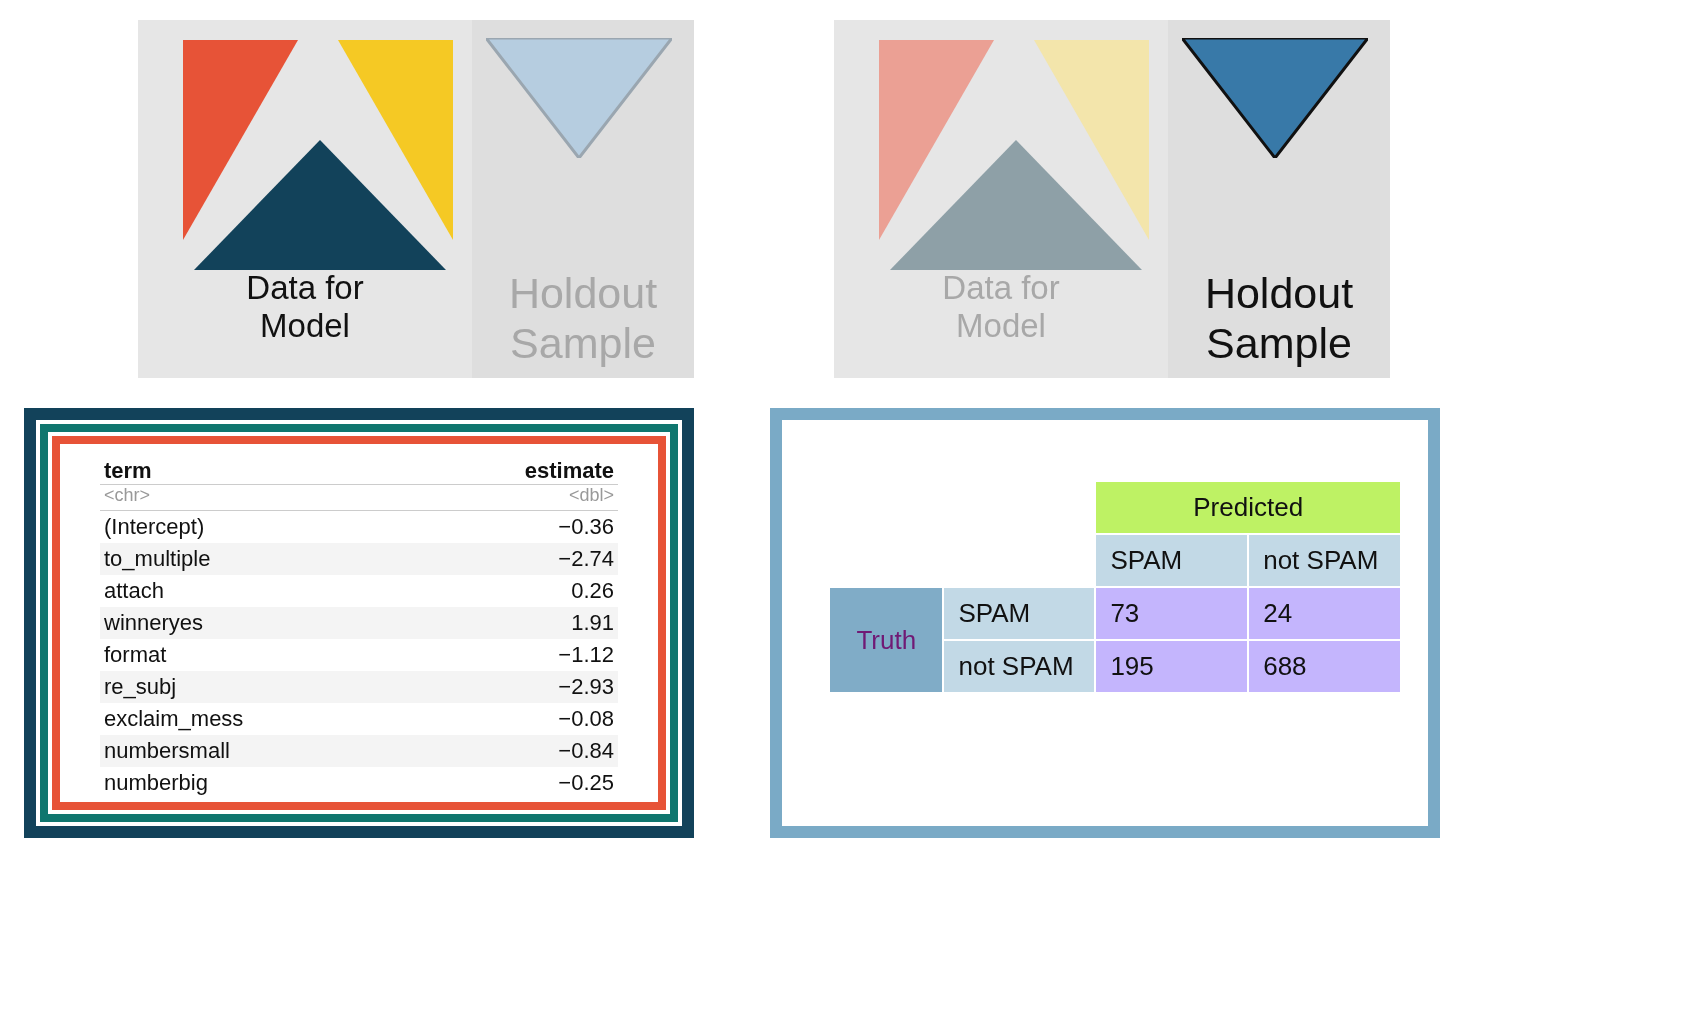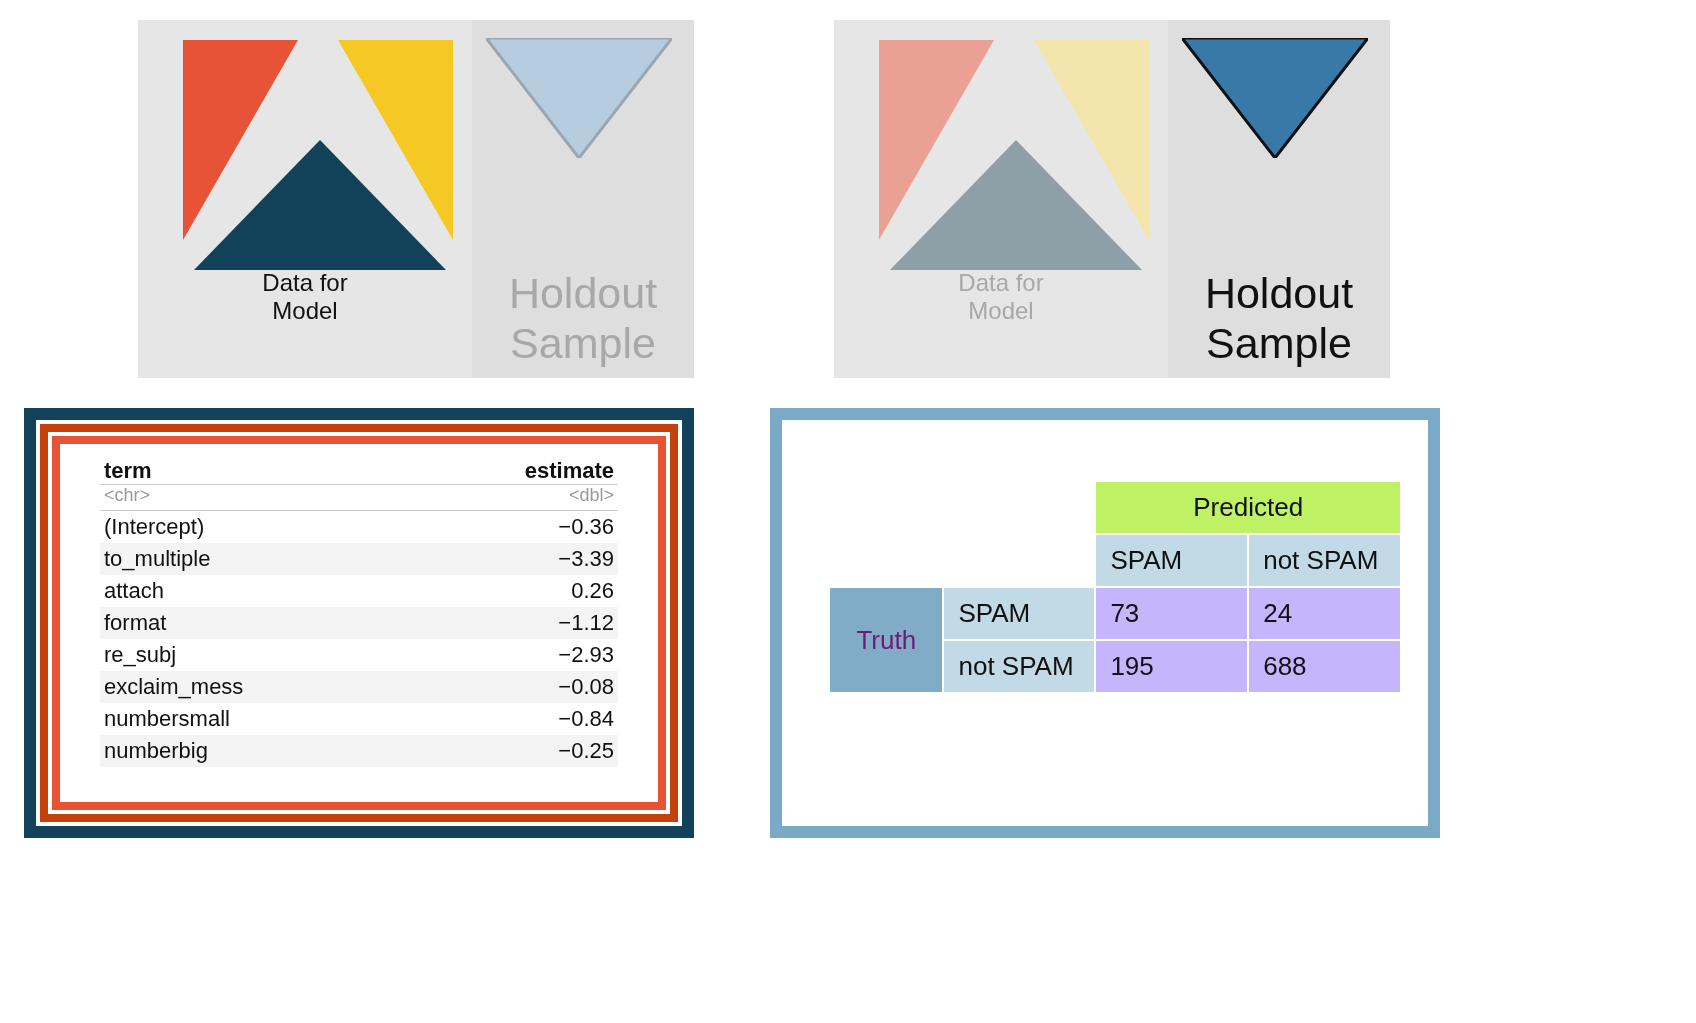--- a/index.html
+++ b/index.html
@@ -100,21 +100,21 @@
 
   .top-labels {
     position: absolute;
     bottom: 10px;
     left: 0; right: 0;
     display: flex;
   }
   .lbl-model {
     width: 334px;
     text-align: center;
-    font-size: 24px;
+    font-size: 33px;
     line-height: 1.15;
     font-weight: 400;
     color: #111;
   }
   .lbl-holdout {
     width: 222px;
     text-align: center;
     font-size: 43px;
     line-height: 1.15;
     font-weight: 400;
@@ -129,21 +129,21 @@
     top: 408px;
     width: 670px;
     height: 430px;
     border: 12px solid #12425a;
     background: #fff;
     box-sizing: border-box;
   }
   .ring-yellow {
     position: absolute;
     inset: 4px;
-    border: 8px solid #c2410c;
+    border: 8px solid #0f766e;
     box-sizing: border-box;
   }
   .ring-red {
     position: absolute;
     inset: 4px;
     border: 8px solid #e75337;
     box-sizing: border-box;
     padding: 12px 40px 8px 40px;
     background: #fff;
   }
@@ -286,25 +286,29 @@
               <td>&lt;dbl&gt;</td>
             </tr>
           </thead>
           <tbody id="coef-body">
           <tr>
                 <td>(Intercept)</td>
                 <td>−0.36</td>
               </tr>
               <tr>
                 <td>to_multiple</td>
-                <td>−3.39</td>
+                <td>−2.74</td>
               </tr>
               <tr>
                 <td>attach</td>
                 <td>0.26</td>
+              </tr>
+              <tr>
+                <td>winneryes</td>
+                <td>1.91</td>
               </tr>
               <tr>
                 <td>format</td>
                 <td>−1.12</td>
               </tr>
               <tr>
                 <td>re_subj</td>
                 <td>−2.93</td>
               </tr>
               <tr>

